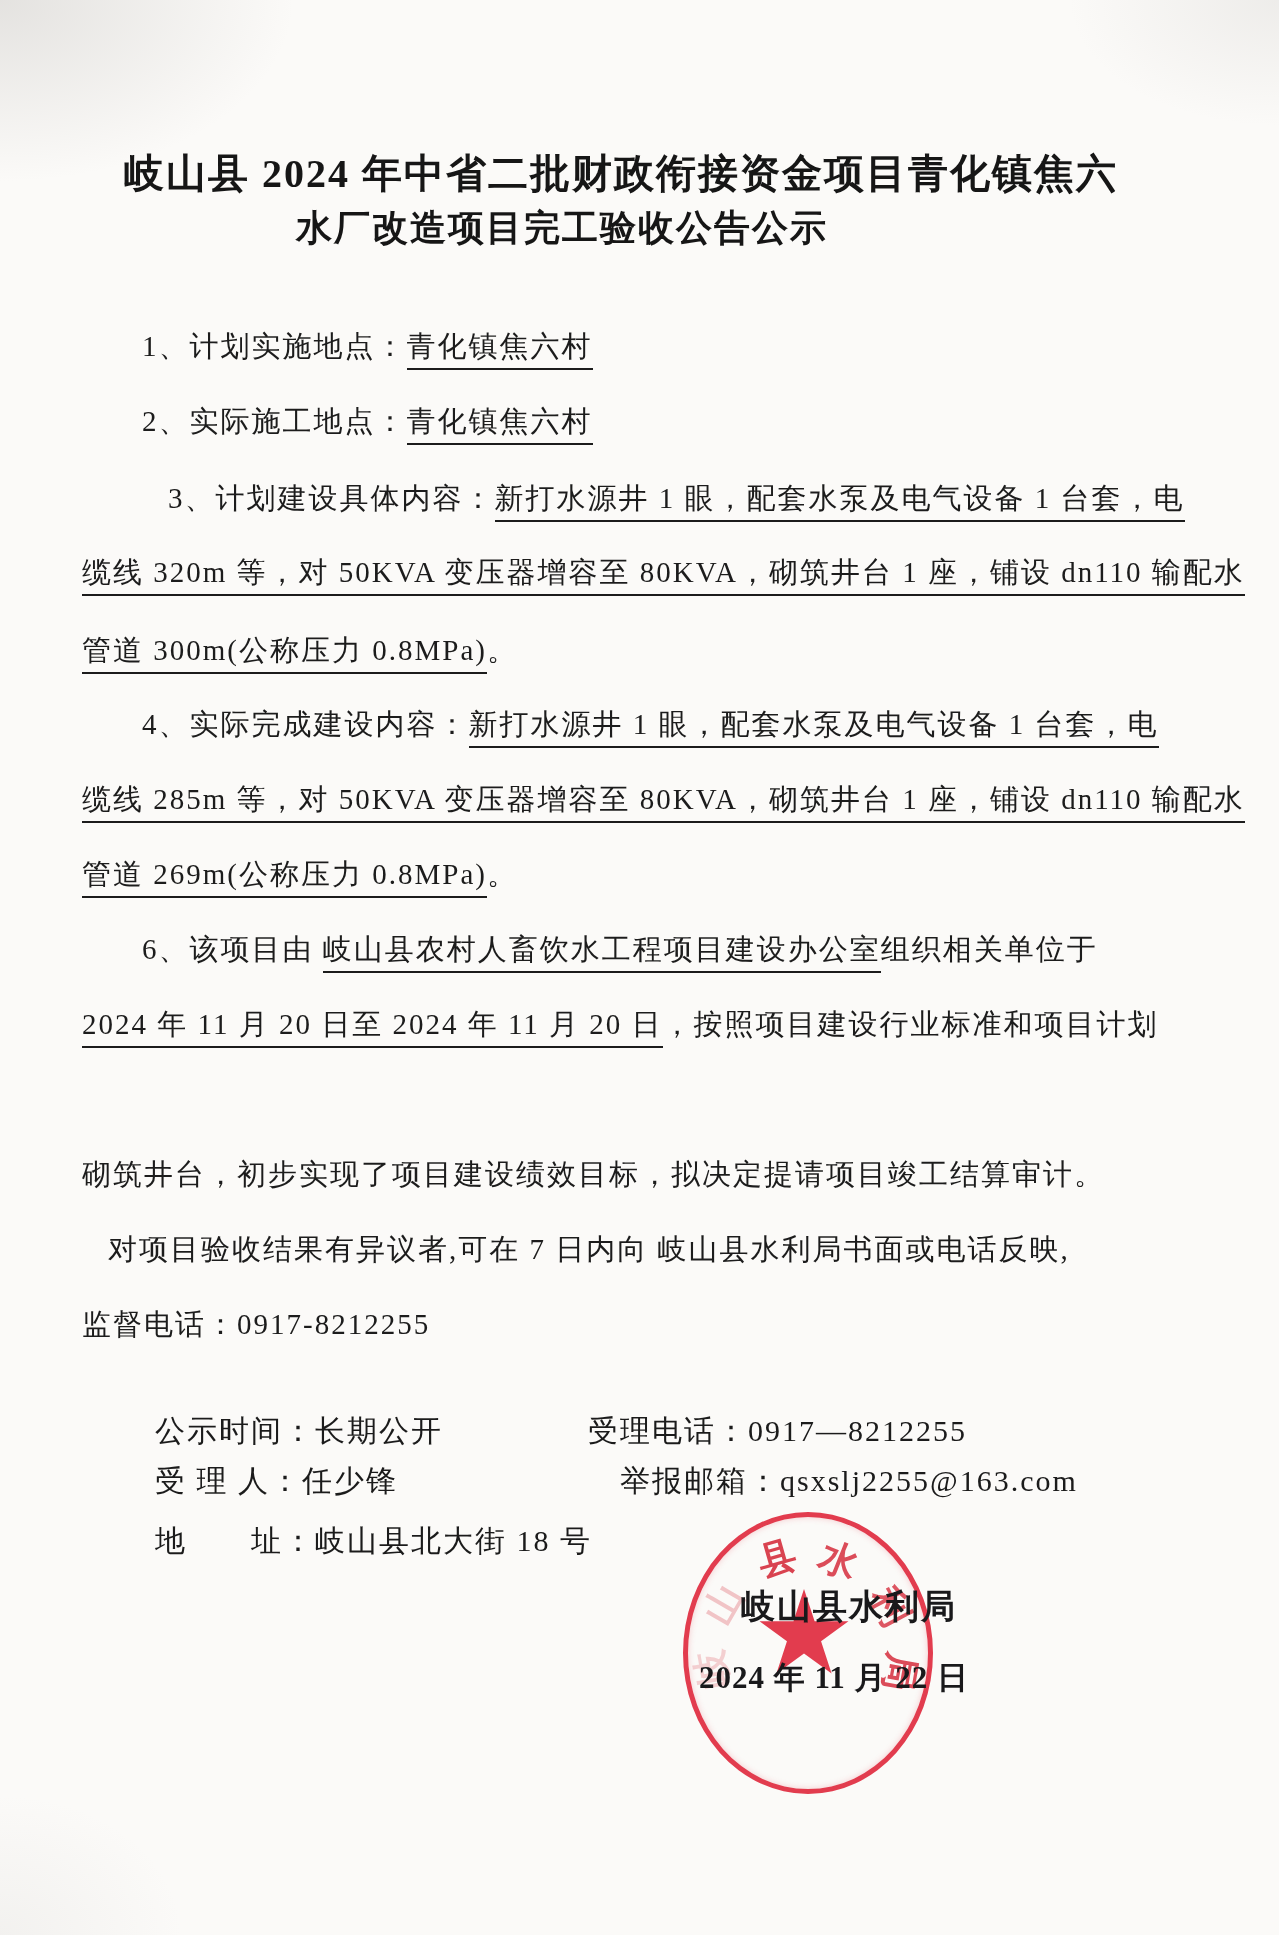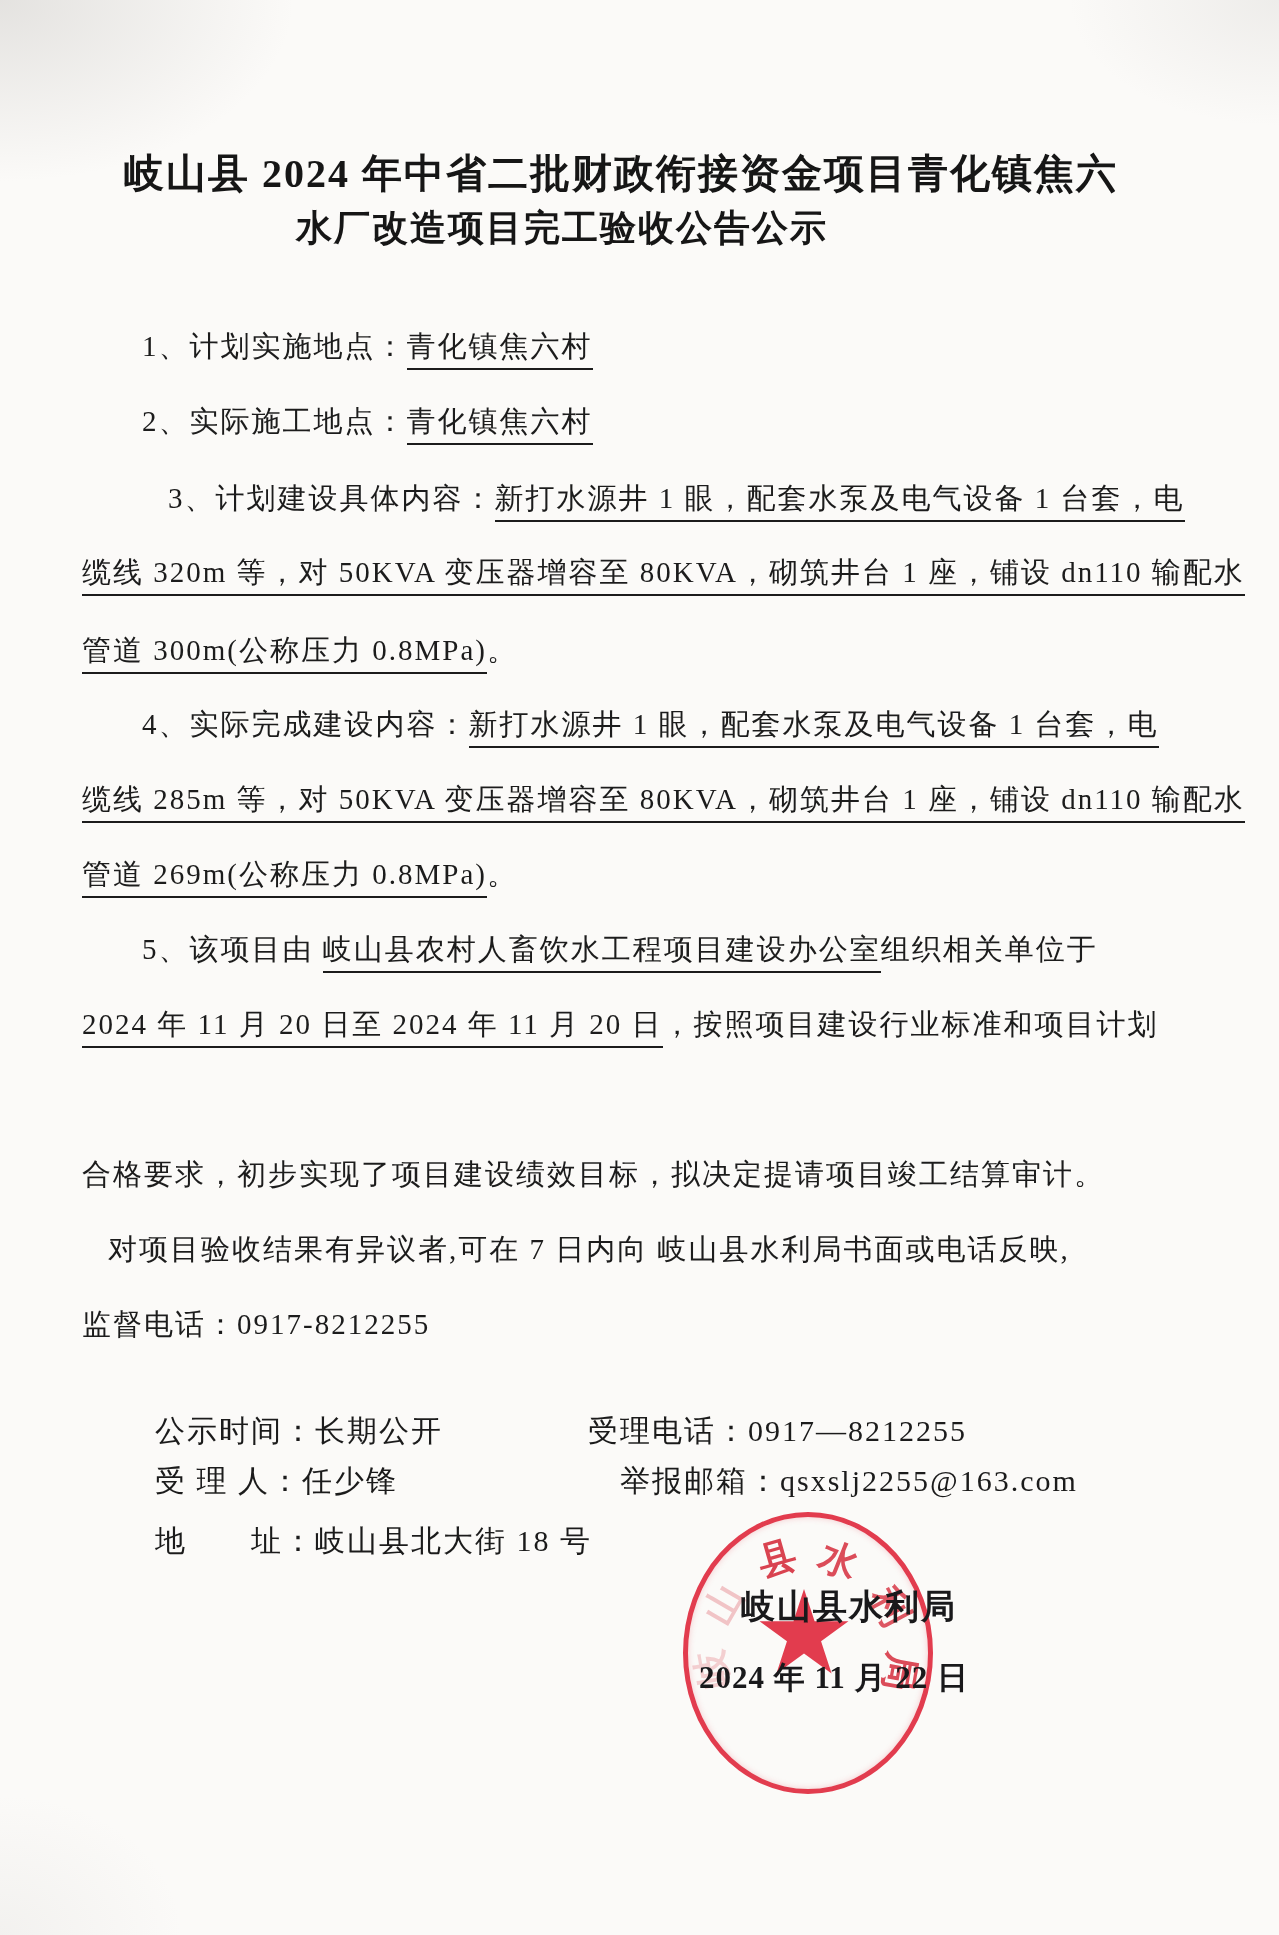--- a/index.html
+++ b/index.html
@@ -83,27 +83,27 @@
     <span>4、实际完成建设内容：</span><span class="u">新打水源井 1 眼，配套水泵及电气设备 1 台套，电</span>
   </div>
   <div class="line" style="left:82px;top:781px;">
     <span class="u">缆线 285m 等，对 50KVA 变压器增容至 80KVA，砌筑井台 1 座，铺设 dn110 输配水</span>
   </div>
   <div class="line" style="left:82px;top:856px;">
     <span class="u">管道 269m(公称压力 0.8MPa)</span><span>。</span>
   </div>
 
   <div class="line" style="left:142px;top:931px;">
-    <span>5、该项目由 </span><span class="u">岐山县农村人畜饮水工程项目建设办公室</span><span>组织相关单位于</span>
+    <span>6、该项目由 </span><span class="u">岐山县农村人畜饮水工程项目建设办公室</span><span>组织相关单位于</span>
   </div>
   <div class="line" style="left:82px;top:1006px;">
     <span class="u">2024 年 11 月 20 日至 2024 年 11 月 20 日</span><span>，按照项目建设行业标准和项目计划</span>
   </div>
   <div class="line" style="left:82px;top:1156px;">
-    <span>合格要求，初步实现了项目建设绩效目标，拟决定提请项目竣工结算审计。</span>
+    <span>砌筑井台，初步实现了项目建设绩效目标，拟决定提请项目竣工结算审计。</span>
   </div>
 
   <div class="line" style="left:108px;top:1231px;">
     <span>对项目验收结果有异议者,可在 7 日内向 岐山县水利局书面或电话反映,</span>
   </div>
   <div class="line" style="left:82px;top:1306px;">
     <span>监督电话：0917-8212255</span>
   </div>
 
   <div class="footer-line" style="left:155px;top:1412px;">公示时间：长期公开</div>

